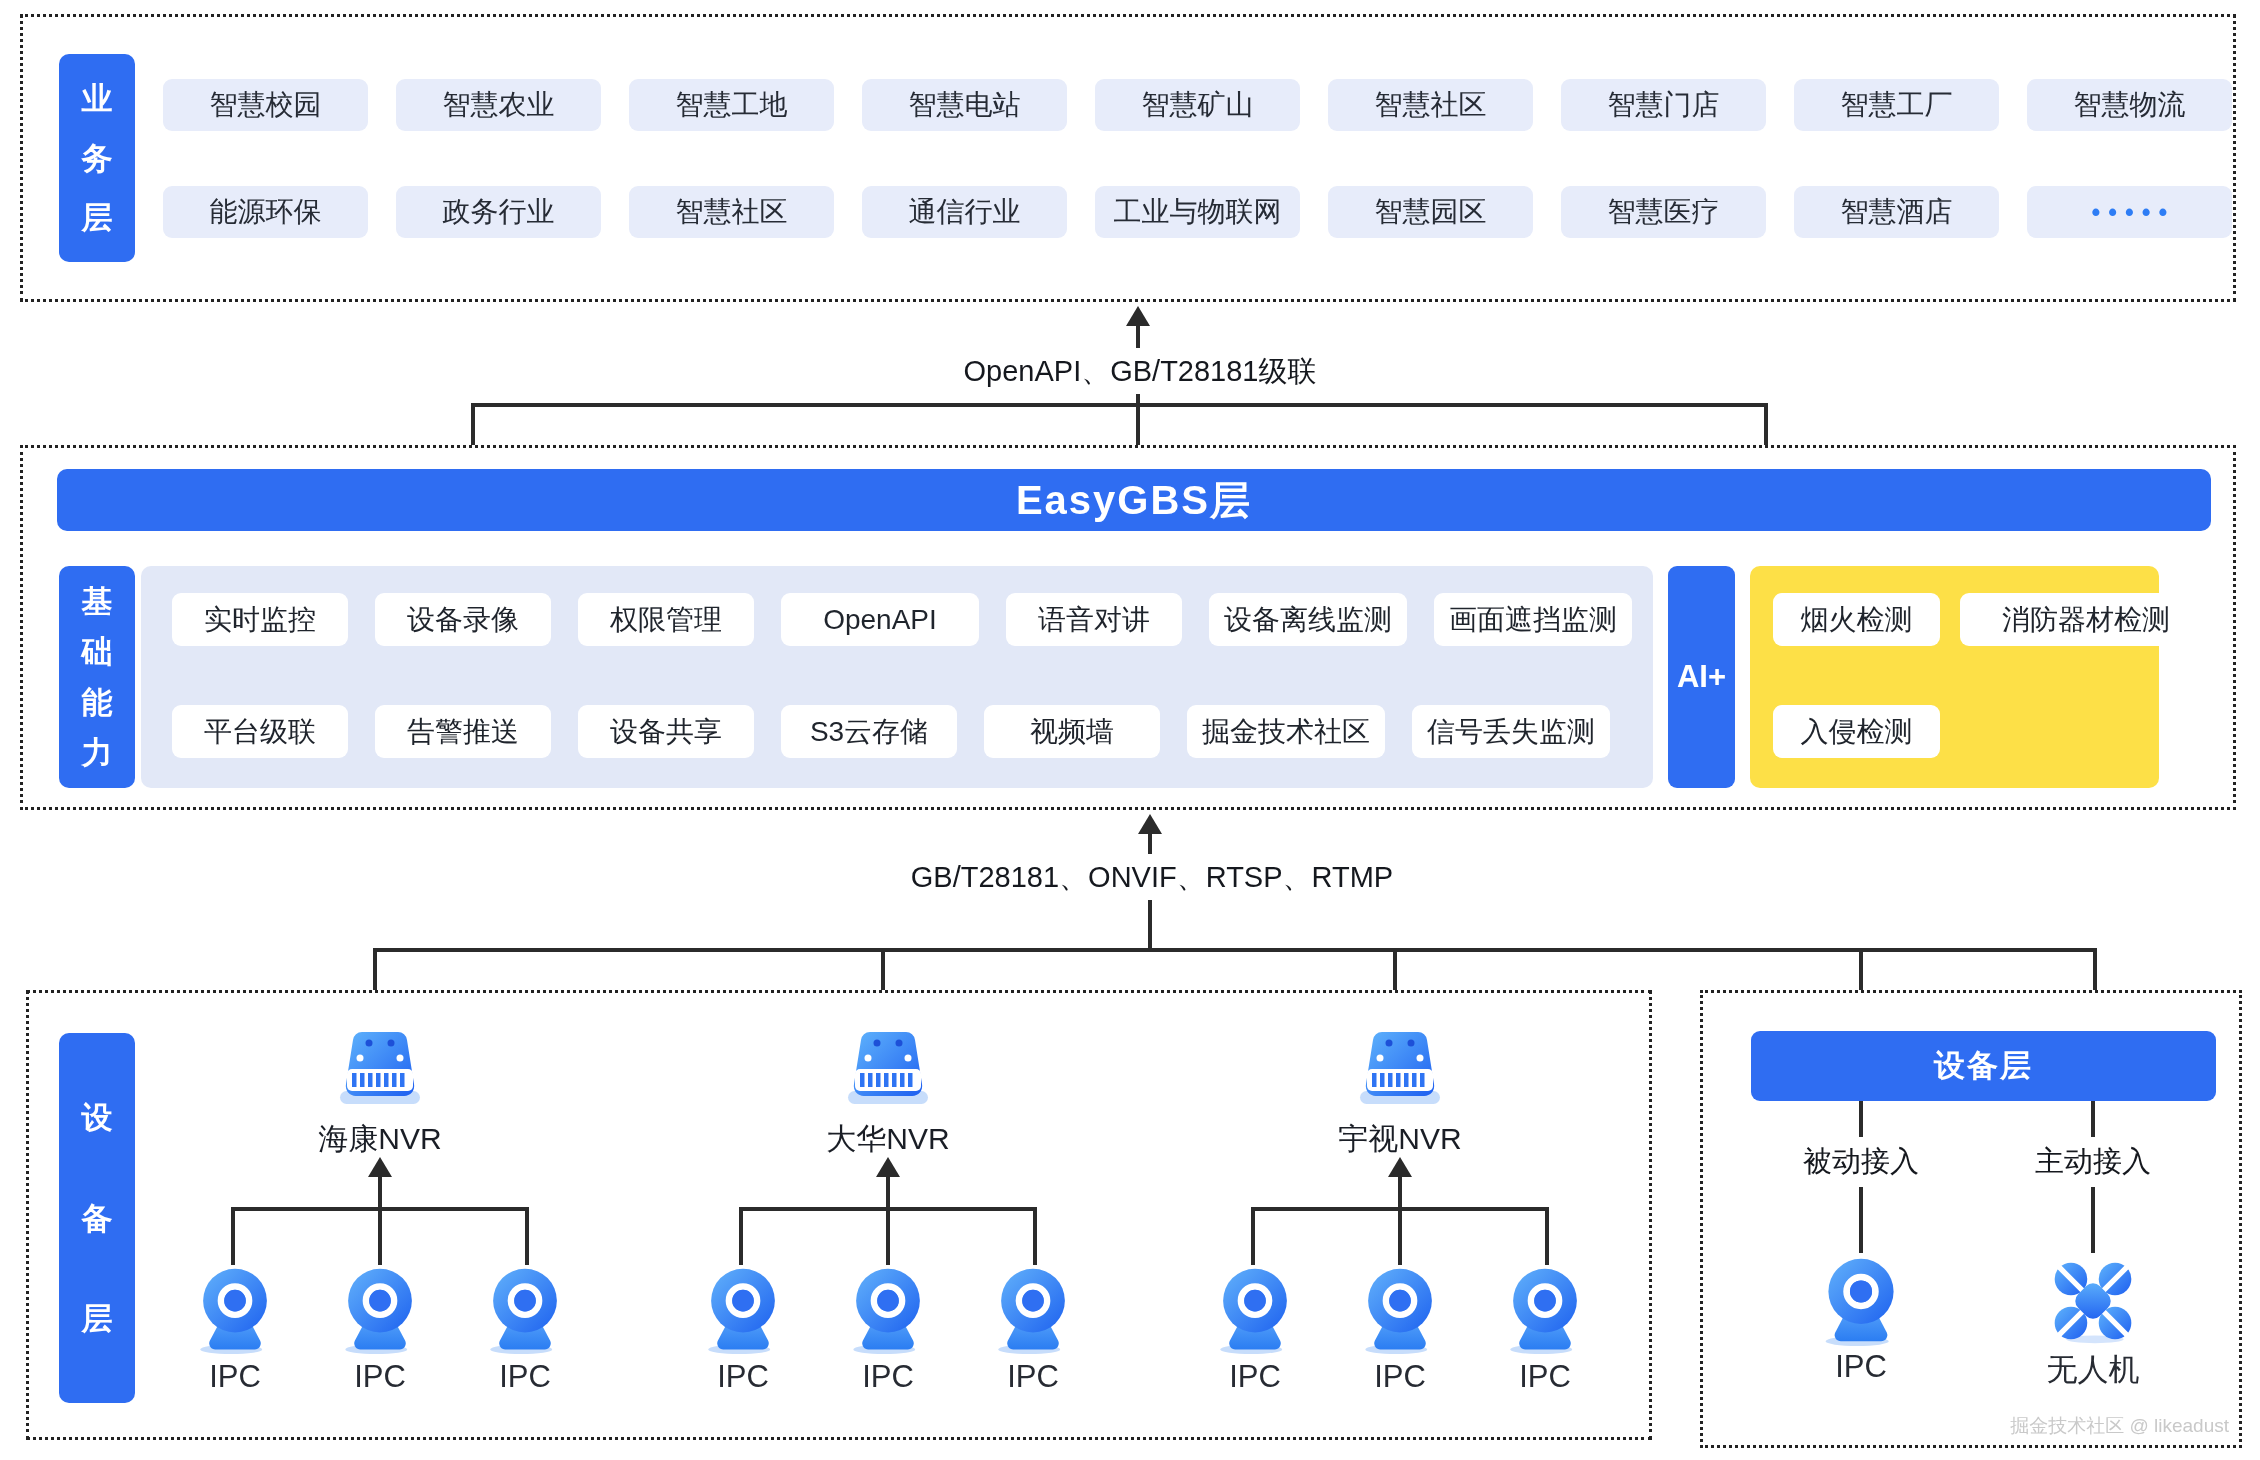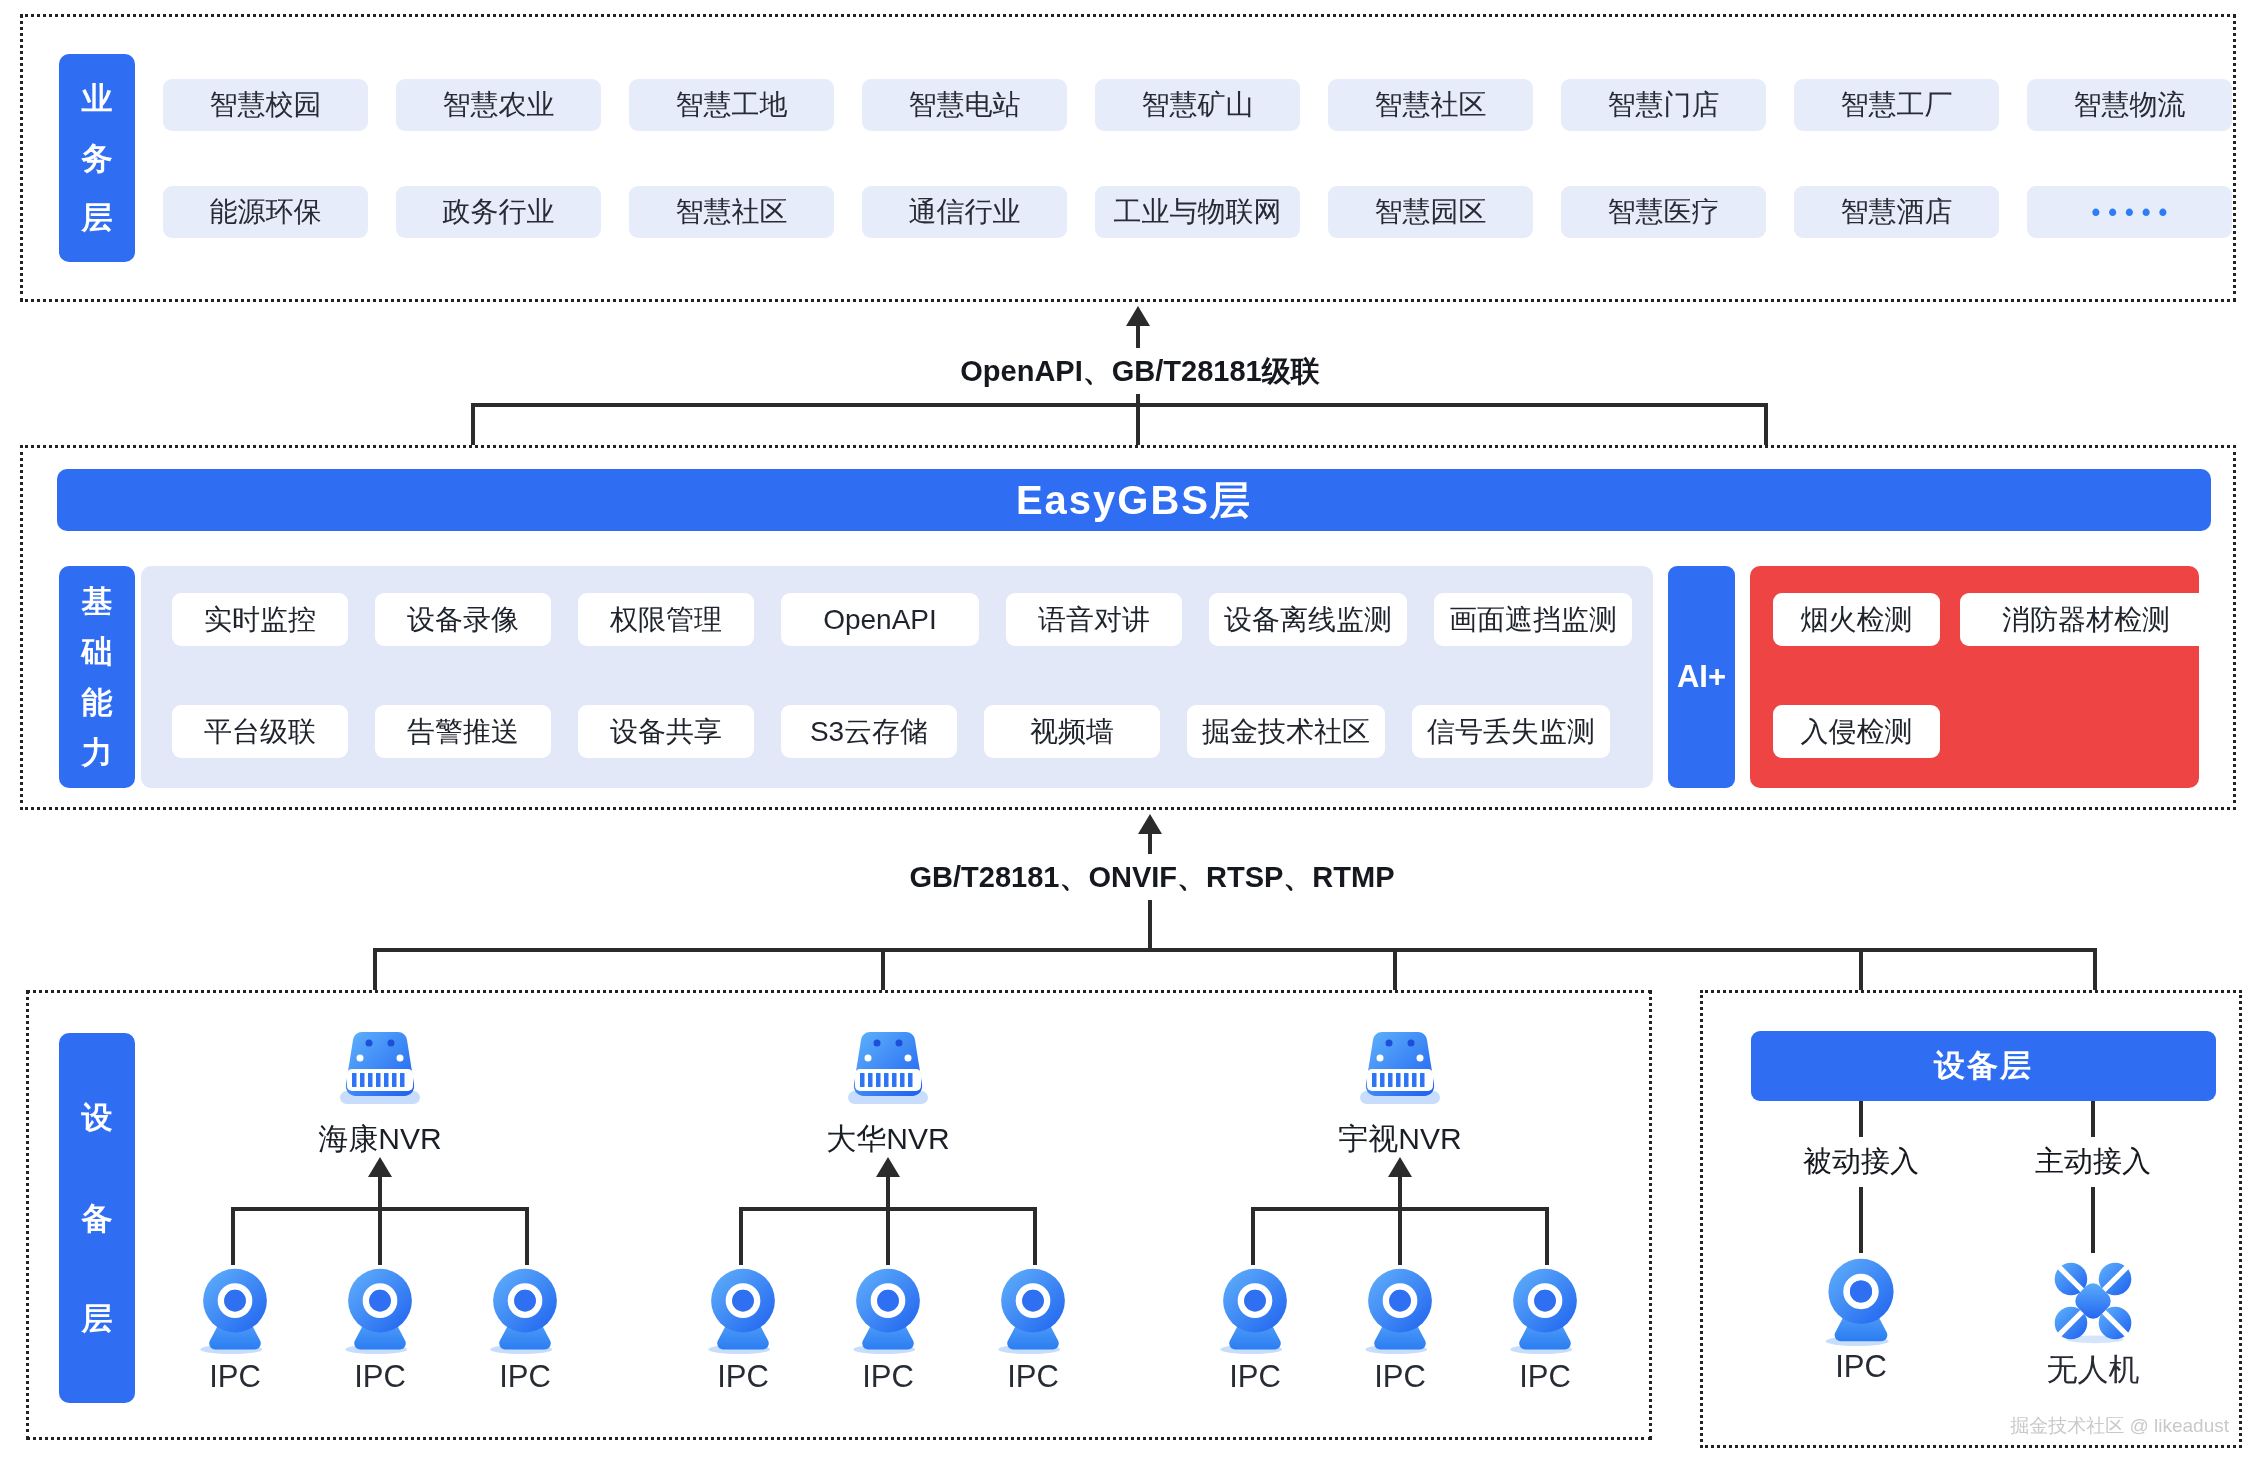--- a/index.html
+++ b/index.html
@@ -39,32 +39,32 @@
   .cap-row.r1{top:27px;} .cap-row.r2{top:139px;}
   .cap-box,.ai-item{height:53px;background:#fff;border-radius:9px;flex:0 0 auto;
            display:flex;align-items:center;justify-content:center;
            font-size:28px;font-weight:500;color:#1F242C;white-space:nowrap;}
   .cap-box{width:176px;text-align:center;}
   .cap-box.wide{width:198px;}
 
   
   #ai-box{position:absolute;left:1645px;top:118px;width:67px;height:222px;background:#2F6DF2;border-radius:9px;
           display:flex;align-items:center;justify-content:center;color:#fff;font-size:31px;font-weight:700;}
-  #ai-panel{position:absolute;left:1727px;top:118px;width:409px;height:222px;background:#ef4444;border-radius:10px;padding-left:40px;}
+  #ai-panel{position:absolute;left:1727px;top:118px;width:409px;height:222px;background:#fde047;border-radius:10px;}
   .ai-row{position:absolute;left:23px;display:flex;gap:20px;}
   .ai-row.r1{top:27px;} .ai-row.r2{top:139px;}
   .ai-item{width:167px;}
   .ai-item.wide{width:252px;}
 
   
   .line{position:absolute;background:#2B2B2B;}
   .arrow-up{position:absolute;width:0;height:0;border-left:12px solid transparent;
             border-right:12px solid transparent;border-bottom:20px solid #2B2B2B;}
   .conn-label{position:absolute;transform:translateX(-50%);font-size:29px;color:#15181E;
-              white-space:nowrap;font-weight:700;}
+              white-space:nowrap;font-weight:400;}
 
   
   #ca-head{left:1126px;top:306px;}
   #ca-s1{left:1136px;top:324px;width:4px;height:24px;}
   #ca-label{left:1140px;top:352px;}
   #ca-s2{left:1136px;top:394px;width:4px;height:76px;}
   #ca-h{left:471px;top:403px;width:1297px;height:4px;}
   #ca-dl{left:471px;top:403px;width:4px;height:67px;}
   #ca-dr{left:1764px;top:403px;width:4px;height:67px;}
 

